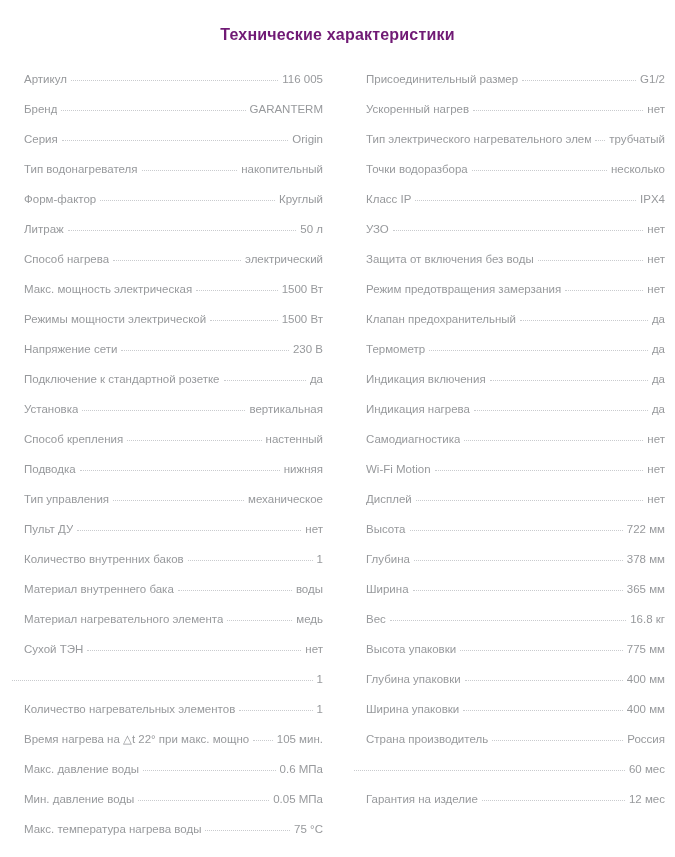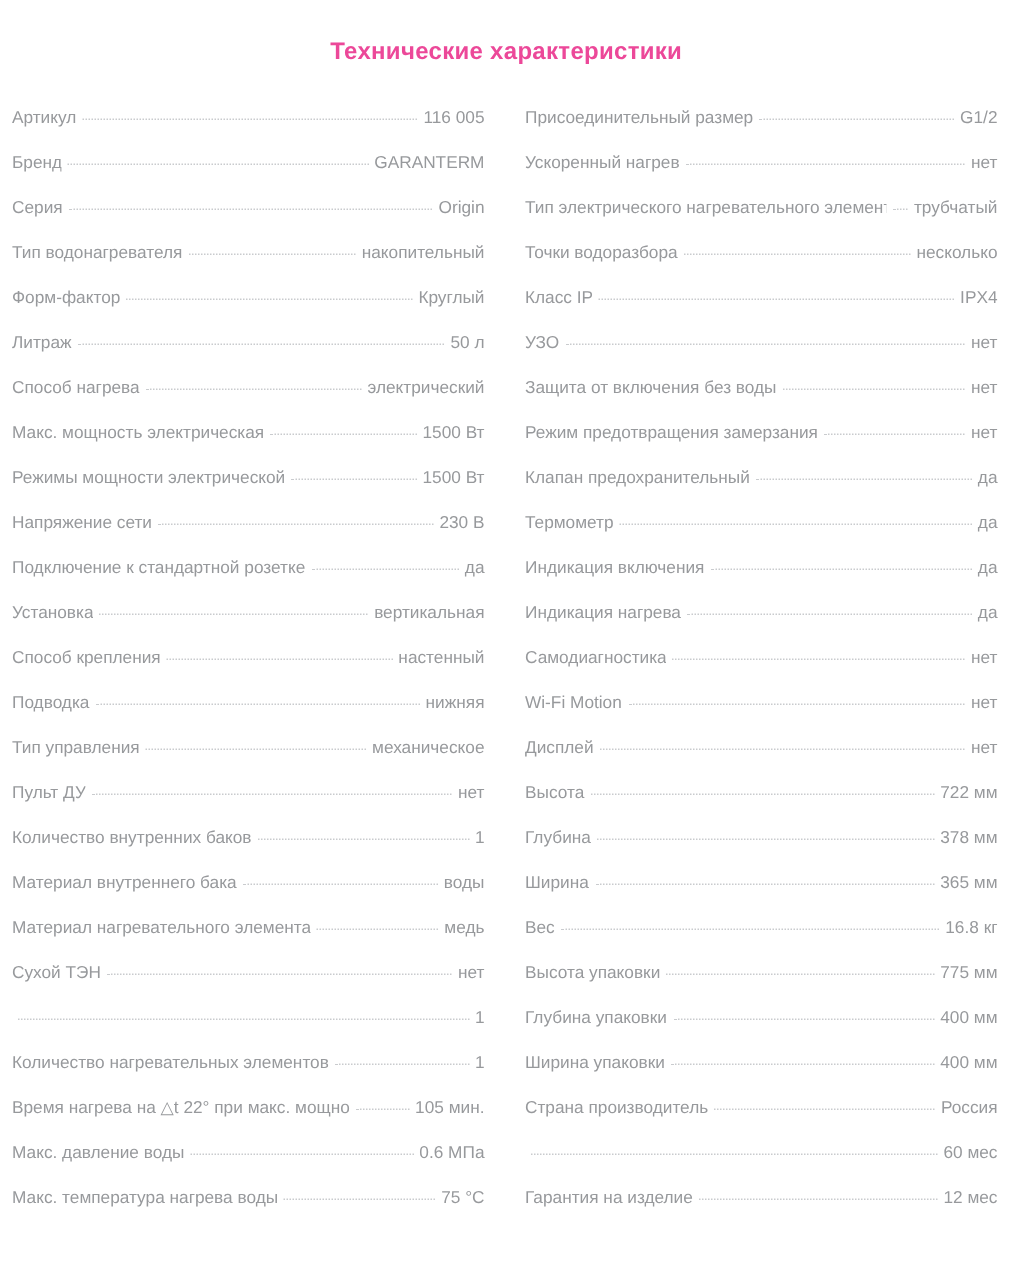--- a/index.html
+++ b/index.html
@@ -14,21 +14,21 @@
     background: #ffffff;
     box-sizing: border-box;
     overflow: hidden;
   }
   .page-title {
     margin: 0;
     padding-top: 26px;
     text-align: center;
     font-size: 16px;
     font-weight: bold;
-    color: #ec4899;
+    color: #701a75;
     letter-spacing: 0.2px;
   }
   .columns {
     display: flex;
     gap: 27px;
     padding: 20px 10px 0 8px;
     box-sizing: border-box;
   }
   .column {
     flex: 1;
@@ -40,20 +40,21 @@
     height: 30px;
     line-height: 30px;
     font-size: 11.5px;
     color: #97999c;
   }
   .label {
     white-space: nowrap;
     overflow: hidden;
     flex: 0 1 auto;
     min-width: 0;
+    margin-left: 16px;
   }
   .dots {
     flex: 1 0 10px;
     border-bottom: 1px dotted #c9cbce;
     margin: 0 4px;
     position: relative;
     top: -2px;
     height: 0;
   }
   .value {
@@ -181,20 +182,25 @@
           <span class="label">Время нагрева на △t 22° при макс. мощно</span>
           <span class="dots"></span>
           <span class="value">105 мин.</span>
         </div>
         <div class="row">
           <span class="label">Макс. давление воды</span>
           <span class="dots"></span>
           <span class="value">0.6 МПа</span>
         </div>
         <div class="row">
+          <span class="label">Мин. давление воды</span>
+          <span class="dots"></span>
+          <span class="value">0.05 МПа</span>
+        </div>
+        <div class="row">
           <span class="label">Макс. температура нагрева воды</span>
           <span class="dots"></span>
           <span class="value">75 °C</span>
         </div>
       </div>
     <div class="column" id="col-right">
         <div class="row">
           <span class="label">Присоединительный размер</span>
           <span class="dots"></span>
           <span class="value">G1/2</span>

